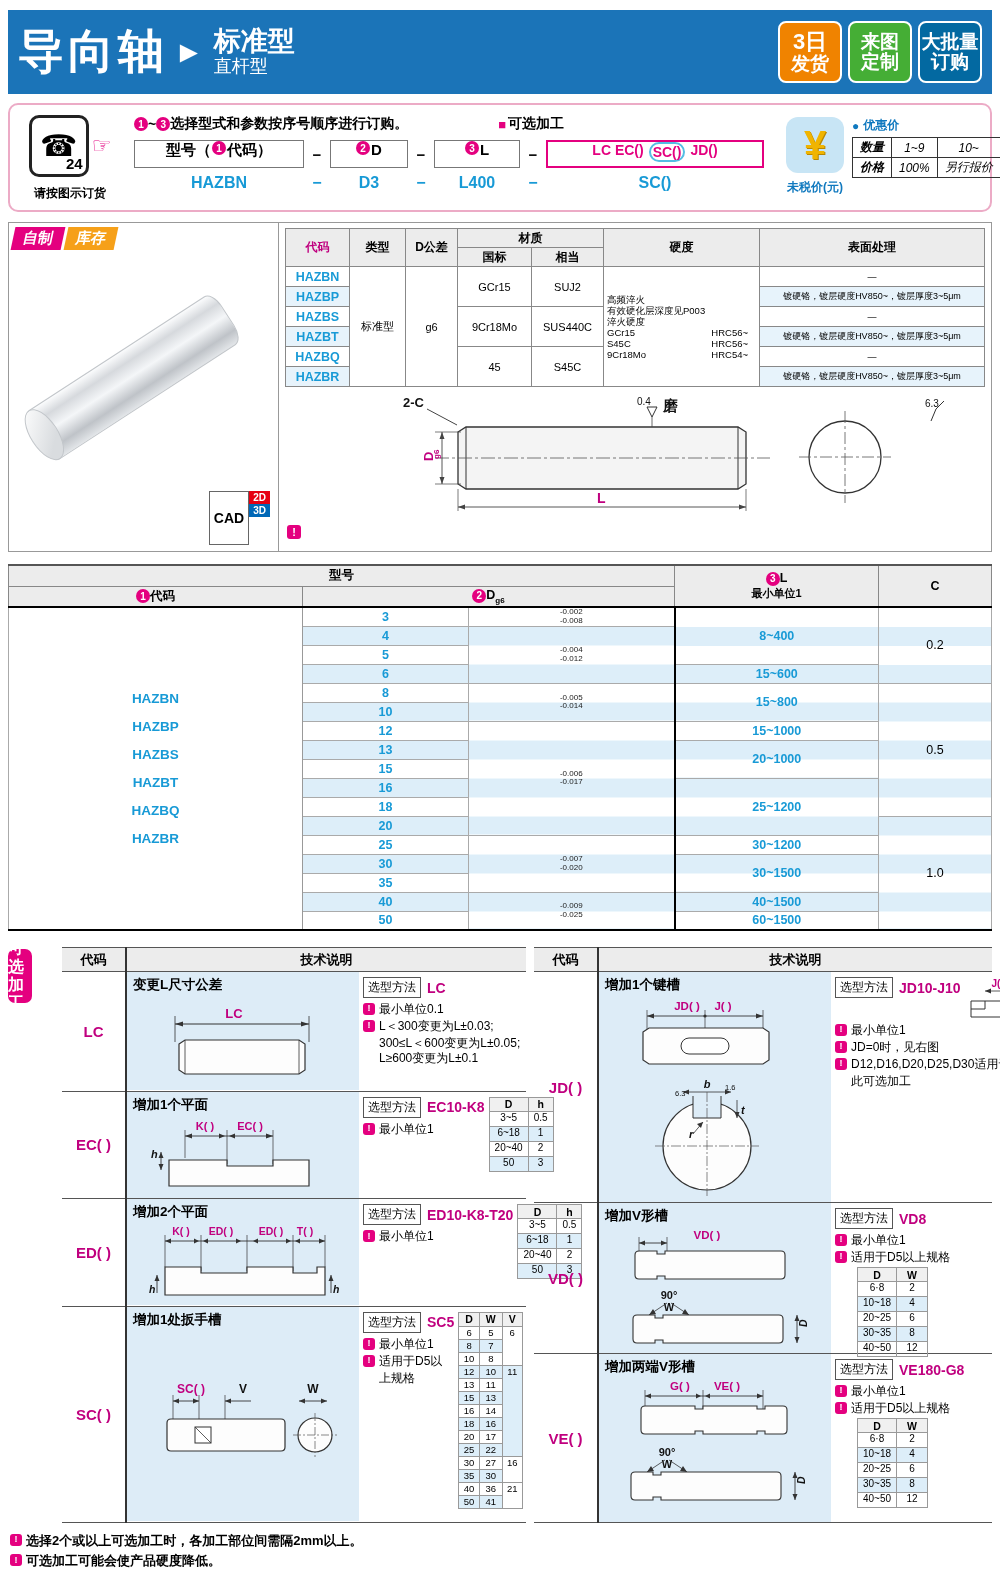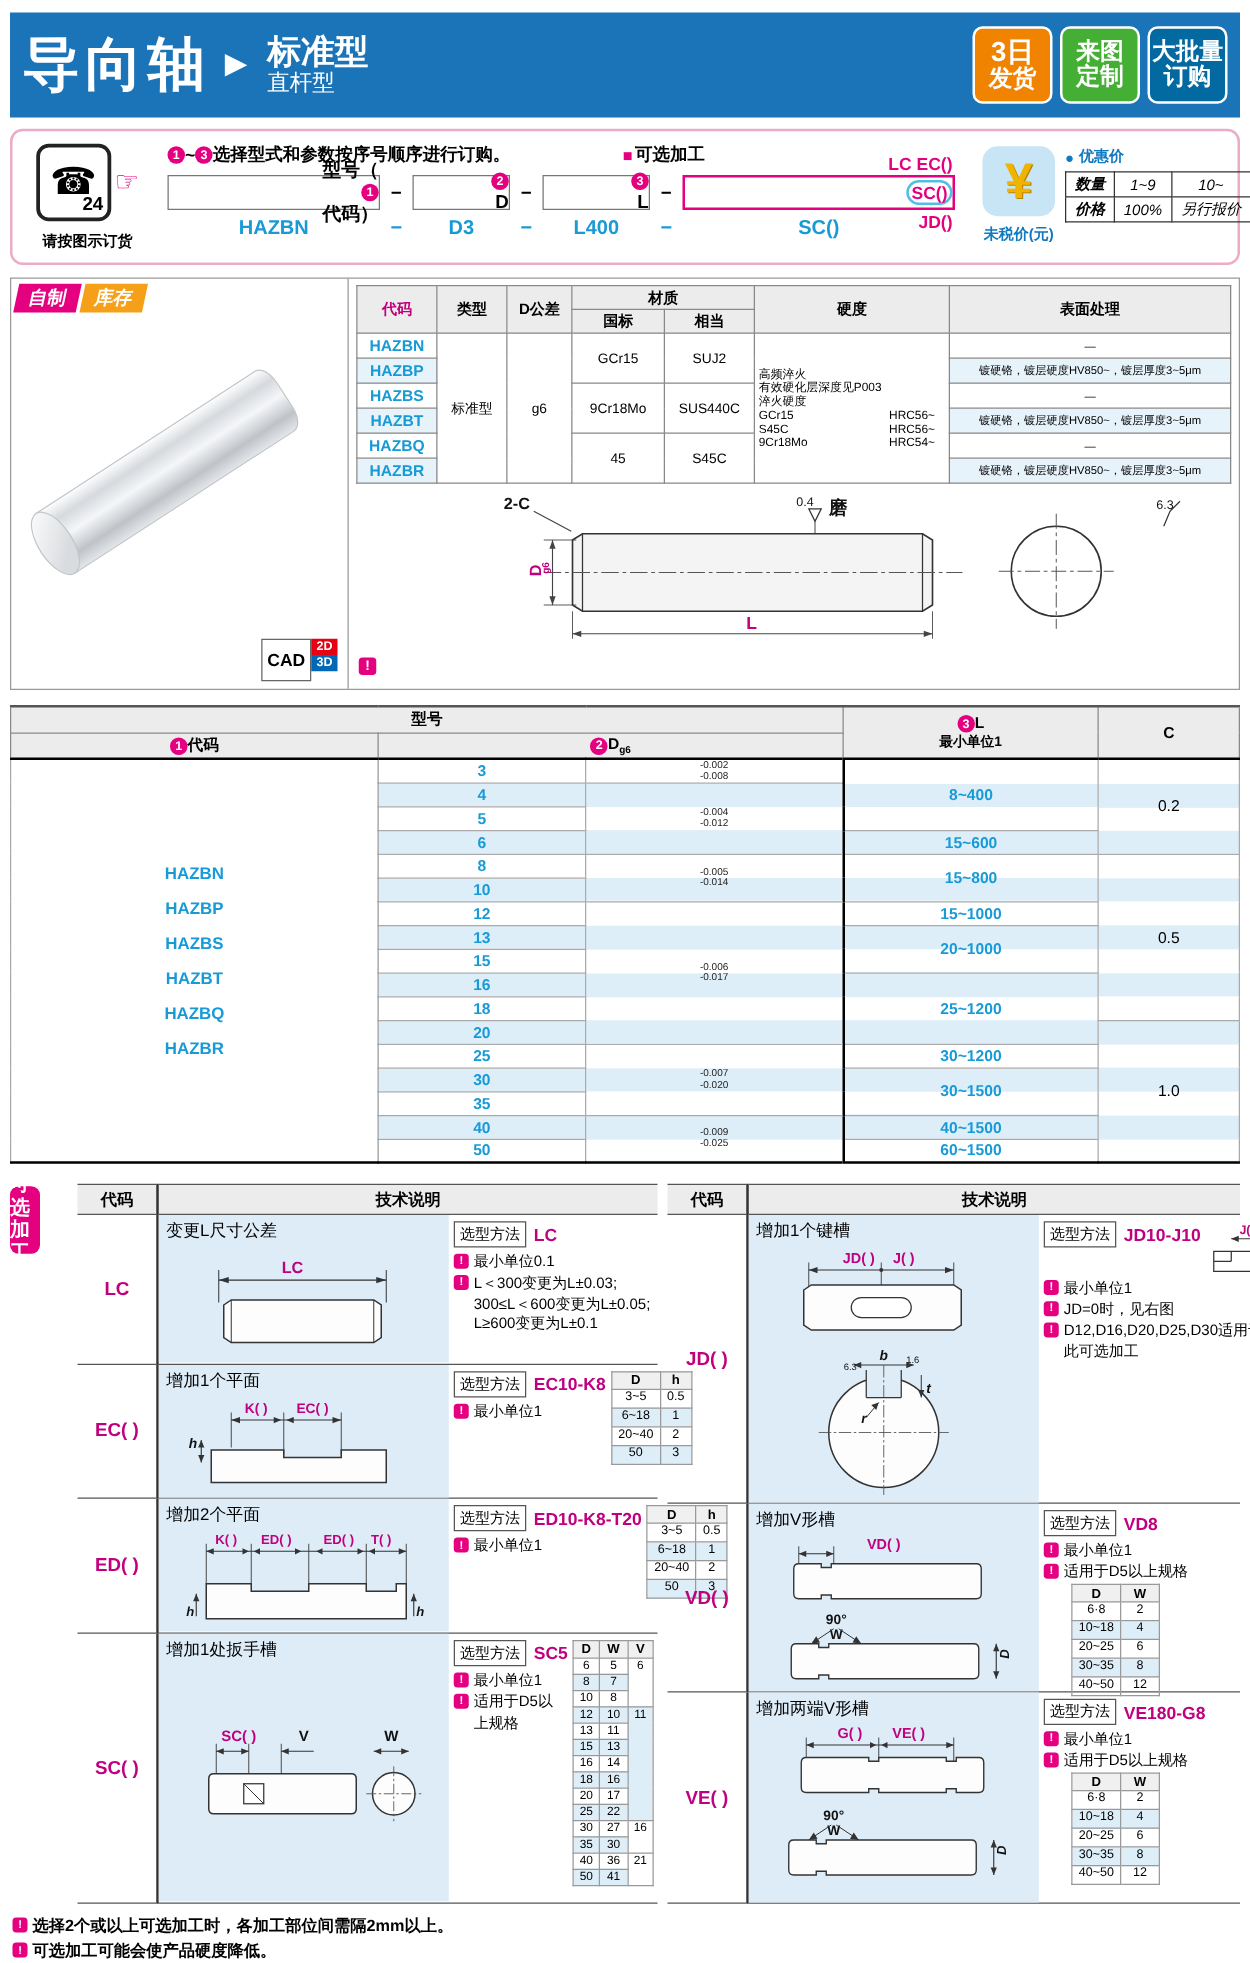--- a/index.html
+++ b/index.html
@@ -30,22 +30,22 @@
   .hand { color: #e4007f; font-size: 22px; margin-left: 3px; }
   .phone-cap { font-size: 12px; font-weight: bold; margin-top: 8px; white-space: nowrap; }
   .order-mid { flex: 1; padding-left: 12px; }
   .o-line1 { display: flex; align-items: center; font-size: 14px; font-weight: bold; }
   .cnum { display: inline-flex; width: 14px; height: 14px; border-radius: 50%; background: #e4007f; color: #fff;
           font-size: 10px; font-weight: bold; align-items: center; justify-content: center; flex: 0 0 auto; }
   .opt-mark { color: #e4007f; font-size: 13px; margin-right: 2px; }
   .o-optlabel { margin-left: 90px; display: flex; align-items: center; font-weight: bold; font-size: 14px; }
   .o-grid { display: grid; grid-template-columns: 170px 26px 78px 26px 86px 26px 218px; align-items: center;
             margin-top: 7px; column-gap: 0; }
-  .obox { border: 1px solid #777; background: #fff; height: 28px; display: flex; align-items: flex-end; justify-content: center;
-          font-size: 15px; font-weight: bold; gap: 1px; flex-direction: column; }
+  .obox { border: 1px solid #777; background: #fff; height: 28px; display: flex; align-items: flex-start; justify-content: center;
+          font-size: 15px; font-weight: bold; gap: 1px; }
   .obox.optbox { border: 2px solid #e4007f; color: #e4007f; font-size: 14px; gap: 5px; }
   .circ-sc { border: 2px solid #54bde4; border-radius: 10px; padding: 0 2px; }
   .odash { text-align: center; font-weight: bold; font-size: 15px; }
   .o-example { display: grid; grid-template-columns: 170px 26px 78px 26px 86px 26px 218px; margin-top: 6px;
                color: #189ad6; font-weight: bold; font-size: 16px; }
   .o-example div { text-align: center; }
 
   
   .price-blk { width: 196px; display: flex; gap: 8px; padding-top: 2px; }
   .yen-col { display: flex; flex-direction: column; align-items: center; }
@@ -64,21 +64,21 @@
   .p-left { width: 272px; border-right: 1px solid #999; position: relative; overflow: hidden; }
   .mk-badges { position: absolute; top: 4px; left: 4px; display: flex; font-weight: bold; font-size: 15px; z-index: 2; }
   .mk1 { background: #e4007f; color: #fff; padding: 2px 10px; transform: skewX(-12deg); }
   .mk2 { background: #f6a019; color: #fff; padding: 2px 10px; transform: skewX(-12deg); margin-left: 3px; }
   .shaft3d { position: absolute; left: 18px; top: 168px; width: 232px; height: 58px; transform: rotate(-33deg); transform-origin: 40px 50%;
              background: linear-gradient(180deg,#fbfcfd 0%,#d6d9dd 22%,#f4f6f8 48%,#bfc3c8 78%,#e3e6e9 100%);
              border-radius: 14px 10px 10px 14px / 50% 30% 30% 50%; border: 1px solid #c2c6ca; }
   .shaft3d::before { content: ""; position: absolute; left: -2px; top: -1px; width: 26px; height: 56px; border-radius: 50%;
              background: linear-gradient(135deg,#ffffff,#d9dcdf 70%); border: 1px solid #c2c6ca; }
   .cad { position: absolute; right: 8px; bottom: 6px; display: flex; align-items: stretch; }
-  .cad-txt { border: 1px solid #666; background: #fff; font-weight: bold; font-size: 14px; padding: 8px 4px; display: flex; align-items: center; }
+  .cad-txt { border: 1px solid #666; background: #fff; font-weight: bold; font-size: 14px; padding: 18px 4px; display: flex; align-items: center; }
   .cad-col { display: flex; flex-direction: column; }
   .cad-2d { background: #e60012; color: #fff; font-size: 10px; font-weight: bold; padding: 1px 4px; }
   .cad-3d { background: #0068b7; color: #fff; font-size: 10px; font-weight: bold; padding: 1px 4px; }
   .p-right { flex: 1; padding: 5px 6px 0 6px; display: flex; flex-direction: column; }
 
   table.spec { border-collapse: collapse; width: 100%; table-layout: fixed; }
   table.spec th, table.spec td { border: 1px solid #888; text-align: center; }
   table.spec th { background: #ececec; font-size: 12px; font-weight: bold; height: 19px; }
   table.spec th.code-h { color: #c0007f; }
   table.spec td { height: 20px; font-size: 11px; }
@@ -117,21 +117,21 @@
   .opt-sec { display: flex; margin-top: 16px; position: relative; padding-left: 54px; gap: 8px; }
   .opt-badge { position: absolute; left: 0; top: 2px; width: 24px; height: 54px; background: #e4007f; border-radius: 7px;
                color: #fff; font-weight: bold; font-size: 16px; display: flex; flex-direction: column; align-items: center; justify-content: center; line-height: 1.15; }
   table.ot { border-collapse: collapse; table-layout: fixed; }
   table.ot th { border: 1px solid #555; border-left: none; border-right: none; background: #ececec; font-size: 13px; height: 24px; }
   table.ot th.cw { border-right: 2px solid #333; }
   table.ot td { border-top: 1px solid #555; border-bottom: 1px solid #555; vertical-align: top; }
   table.ot td.ocode { width: 64px; text-align: center; vertical-align: middle; color: #c0007f; font-weight: bold; font-size: 15px; border-right: 2px solid #333; }
   .desc-flex { display: flex; }
   .diagram { background: #ddecf7; width: 232px; flex: 0 0 232px; padding: 4px 6px; }
-  .diagram .dtitle { font-size: 13.5px; font-weight: normal; margin-bottom: 2px; }
+  .diagram .dtitle { font-size: 13.5px; font-weight: bold; margin-bottom: 2px; }
   .info { flex: 1; padding: 5px 4px 4px 4px; font-size: 12px; }
   .method-row { display: flex; align-items: center; gap: 6px; margin-bottom: 4px; }
   .method-tag { border: 1px solid #555; padding: 1px 4px; font-size: 12px; background: #fff; white-space: nowrap; }
   .method-code { color: #c0007f; font-weight: bold; font-size: 14px; white-space: nowrap; }
   .noteln { display: flex; gap: 4px; align-items: flex-start; margin-bottom: 2px; font-size: 12px; line-height: 1.25; }
   .noteln .bang { margin-top: 1px; width: 12px; height: 12px; font-size: 9px; }
   .note-ind { margin-left: 16px; font-size: 12px; line-height: 1.25; }
   .info-grid { display: grid; grid-template-columns: 1fr auto; column-gap: 4px; }
   table.mini { border-collapse: collapse; }
   table.mini th { border: 1px solid #999; font-size: 10.5px; background: #f0f0f0; padding: 0 6px; height: 14px; }

